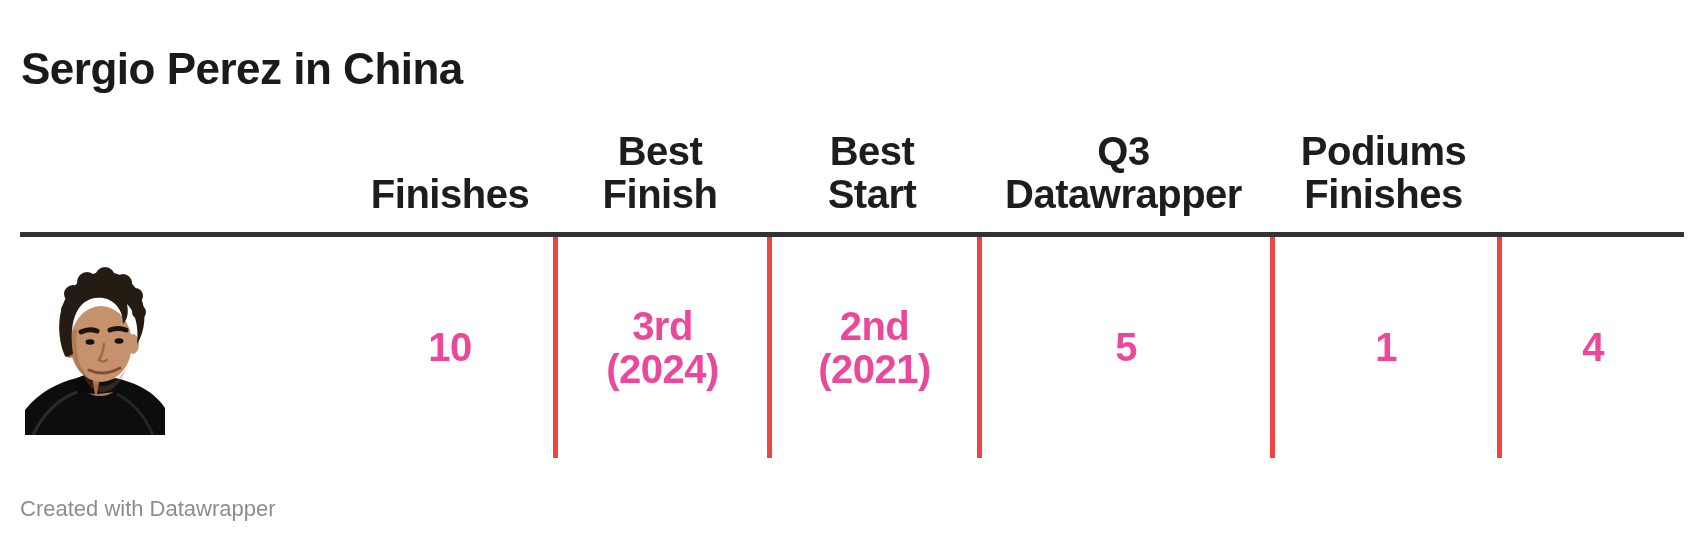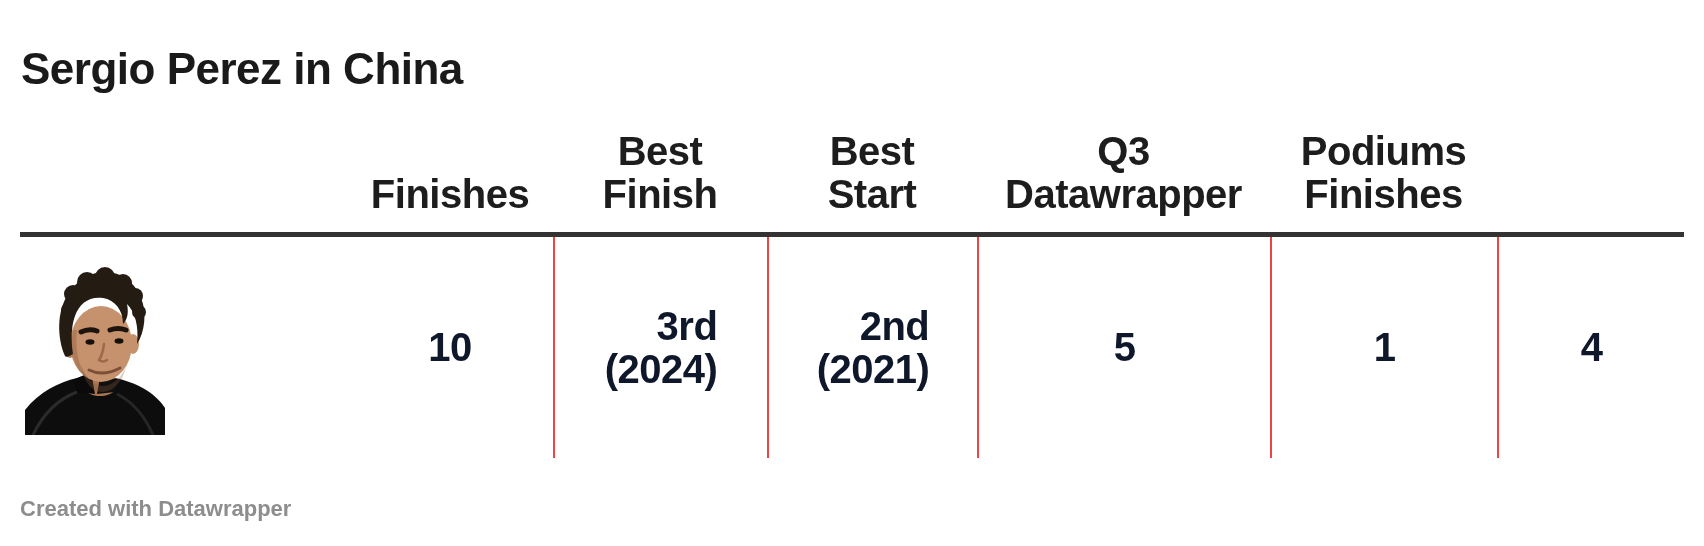--- a/index.html
+++ b/index.html
@@ -56,47 +56,47 @@
     display: grid;
     grid-template-columns: 327px 206px 214px 210px 293px 227px 187px;
     height: 221px;
   }
   .body-cell {
     display: flex;
     align-items: center;
     justify-content: center;
     font-size: 40px;
     font-weight: 700;
-    color: #0f172a;
+    color: #ec4899;
     letter-spacing: -0.5px;
     line-height: 43px;
-    text-align: right;
+    text-align: center;
     white-space: pre-line;
     box-sizing: border-box;
   }
   .body-cell.bordered {
-    border-left: 2px solid #ef4444;
+    border-left: 5px solid #ef4444;
   }
   .photo-cell {
     display: flex;
     align-items: center;
     justify-content: flex-start;
     padding-left: 5px;
     box-sizing: border-box;
   }
   .photo-frame {
     width: 140px;
     height: 175px;
   }
   .footer {
     position: absolute;
     left: 20px;
     top: 496px;
     font-size: 22px;
-    font-weight: 700;
+    font-weight: 400;
     color: #8d8d8d;
     line-height: 1.2;
     text-decoration: none;
     white-space: nowrap;
   }
 </style>
 </head>
 <body>
 
 <div class="stage">

